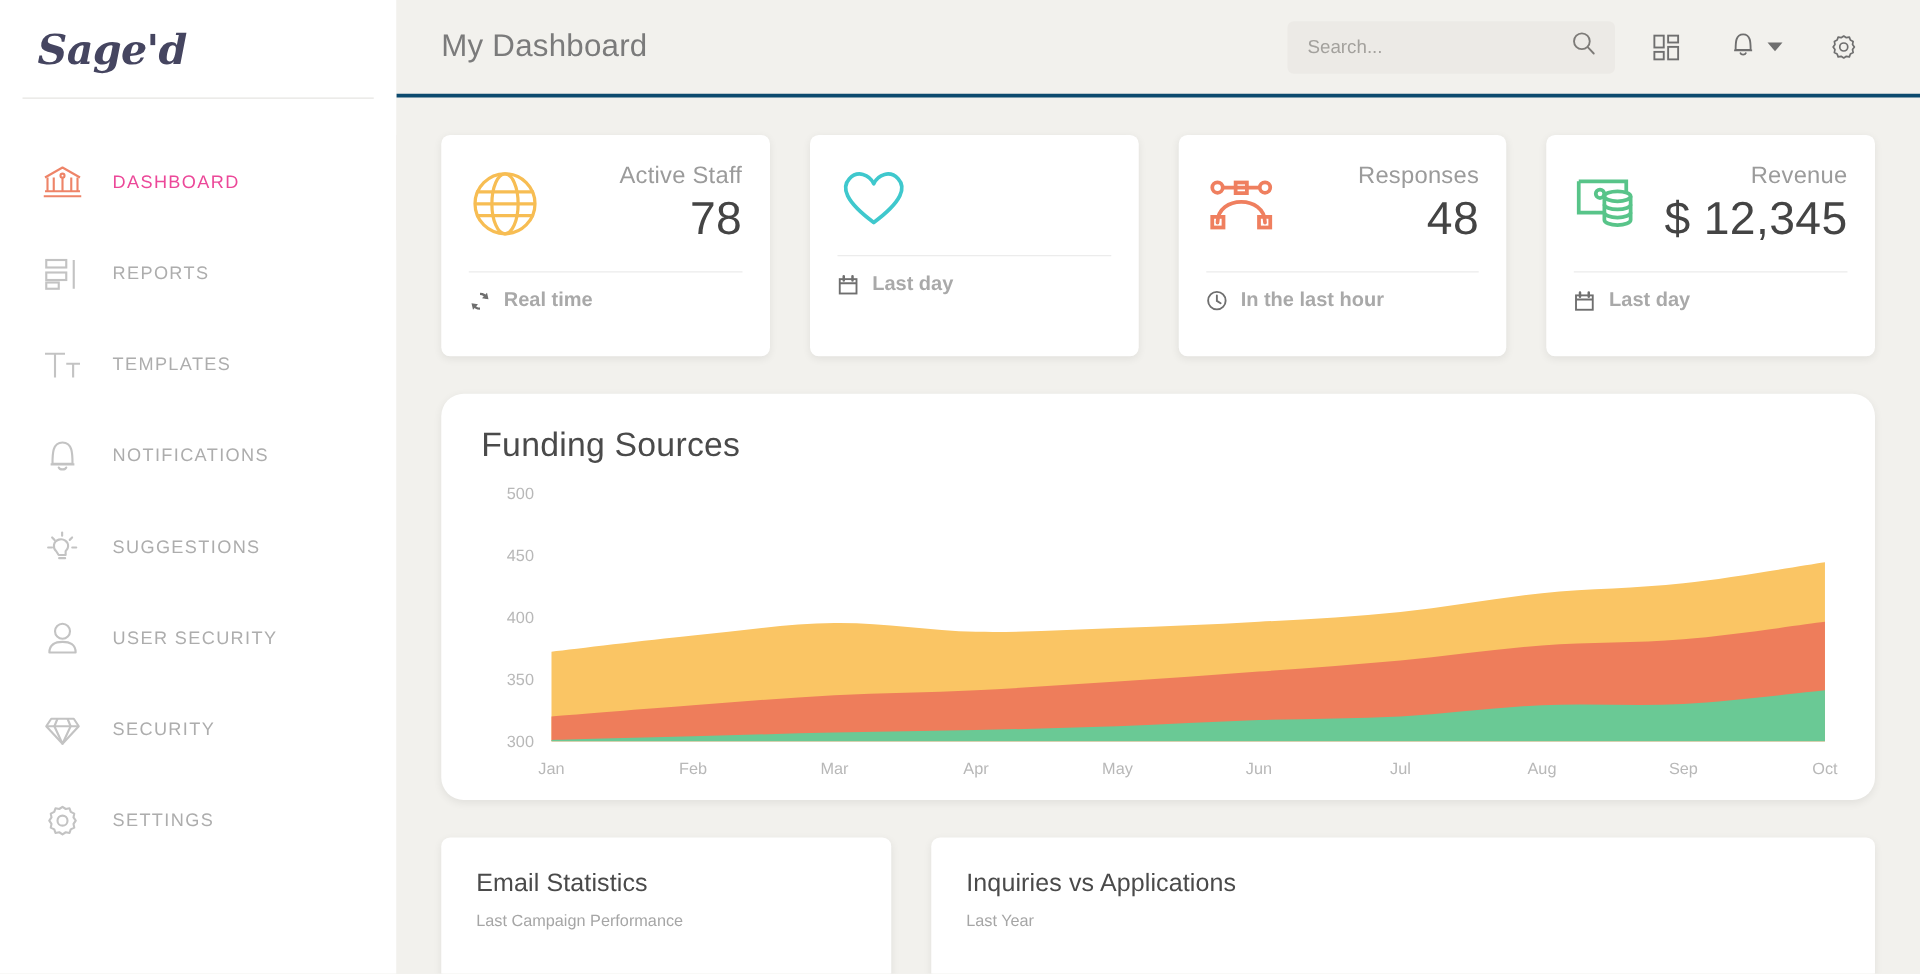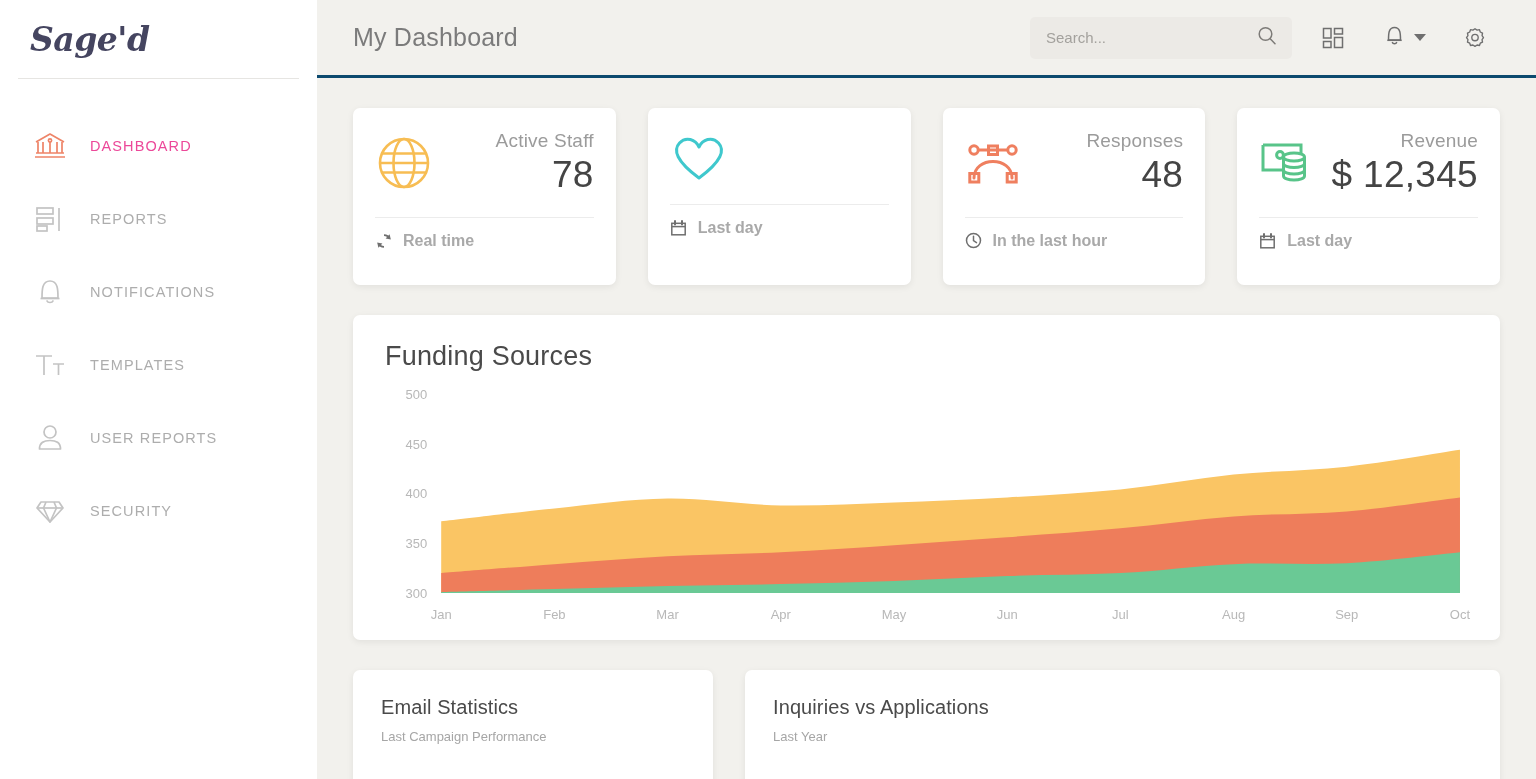--- a/index.html
+++ b/index.html
@@ -143,21 +143,21 @@
     margin-top: 14px;
     font-size: 16px; color: #a9a9a9; font-weight: bold;
   }
   .stat-foot-icon { width: 22px; flex: 0 0 22px; display: flex; align-items: center; }
   .stat-foot-label { margin-left: 6px; }
 
   
   .chart-card {
     margin-top: 30px;
     background: #fff;
-    border-radius: 7px;
+    border-radius: 18px;
     box-shadow: 0 2px 7px rgba(0,0,0,0.07);
     padding: 26px 28px 14px 16px;
     height: 325px;
   }
   .chart-title {
     font-size: 27px; color: #4a4a4a; font-weight: 400;
     padding-left: 16px; letter-spacing: 0.2px;
   }
   .chart-area { margin-top: 14px; height: 245px; position: relative; }
   .chart-svg { display: block; width: 100%; height: 100%; }
@@ -208,61 +208,84 @@
             <rect x="2" y="13" width="16" height="6"></rect>
             <rect x="2" y="21" width="10" height="5"></rect>
             <path d="M24 3 L24 26"></path>
           </svg>
         </span>
         <span class="nav-label">REPORTS</span>
       </div>
 
       <div class="nav-item">
         <span class="nav-icon">
+          <svg width="30" height="26" viewBox="0 0 30 26" fill="none" stroke="#c3c3c3" stroke-width="1.7">
+            <path d="M1 4 L17 4 M9 4 L9 23"></path>
+            <path d="M18 12 L29 12 M23.5 12 L23.5 23"></path>
+          </svg>
+        </span>
+        <span class="nav-label">TEMPLATES</span>
+      </div>
+
+      <div class="nav-item">
+        <span class="nav-icon">
           <svg width="28" height="30" viewBox="0 0 28 30" fill="none" stroke="#c3c3c3" stroke-width="1.7">
             <path d="M6 21 C6 13 6 4 14 4 C22 4 22 13 22 21 Z" stroke-linejoin="round"></path>
             <path d="M4.5 21.5 L23.5 21.5"></path>
             <path d="M11 24 C11.8 26 16.2 26 17 24" stroke-linecap="round"></path>
           </svg>
         </span>
         <span class="nav-label">NOTIFICATIONS</span>
       </div>
 
       <div class="nav-item">
         <span class="nav-icon">
-          <svg width="30" height="26" viewBox="0 0 30 26" fill="none" stroke="#c3c3c3" stroke-width="1.7">
-            <path d="M1 4 L17 4 M9 4 L9 23"></path>
-            <path d="M18 12 L29 12 M23.5 12 L23.5 23"></path>
-          </svg>
-        </span>
-        <span class="nav-label">TEMPLATES</span>
-      </div>
-
+          <svg width="32" height="32" viewBox="0 0 32 32" fill="none" stroke="#c3c3c3" stroke-width="1.7" stroke-linecap="round">
+            <path d="M11 19 C8 16.5 8.5 11 13 9.7 C17 8.6 20.5 11.3 20.5 15 C20.5 17 19.5 18 18.5 19 L18.5 22 L12.9 22 Z" stroke-linejoin="round"></path>
+            <path d="M13.3 24.5 L18.1 24.5"></path>
+            <path d="M15.7 4 L15.7 6.6"></path>
+            <path d="M4.5 16 L7.6 16"></path>
+            <path d="M23.8 16 L27 16"></path>
+            <path d="M7.7 8 L9.6 9.9"></path>
+            <path d="M21.8 9.9 L23.7 8"></path>
+          </svg>
+        </span>
+        <span class="nav-label">SUGGESTIONS</span>
+      </div>
 
       <div class="nav-item">
         <span class="nav-icon">
           <svg width="28" height="30" viewBox="0 0 28 30" fill="none" stroke="#c3c3c3" stroke-width="1.7">
             <circle cx="14" cy="9" r="6"></circle>
             <path d="M3.5 26 C3.5 19.5 8 17.5 14 17.5 C20 17.5 24.5 19.5 24.5 26 Z" stroke-linejoin="round"></path>
           </svg>
         </span>
-        <span class="nav-label">USER REPORTS</span>
+        <span class="nav-label">USER SECURITY</span>
       </div>
 
       <div class="nav-item">
         <span class="nav-icon">
           <svg width="30" height="28" viewBox="0 0 30 28" fill="none" stroke="#c3c3c3" stroke-width="1.7" stroke-linejoin="round">
             <path d="M6 5 L24 5 L28 11 L15 25 L2 11 Z"></path>
             <path d="M2 11 L28 11"></path>
             <path d="M11 5 L8.5 11 L15 25 L21.5 11 L19 5"></path>
           </svg>
         </span>
         <span class="nav-label">SECURITY</span>
       </div>
 
+      <div class="nav-item">
+        <span class="nav-icon">
+          <svg width="30" height="30" viewBox="0 0 30 30" fill="none" stroke="#c3c3c3" stroke-width="1.7" stroke-linejoin="round">
+            <path d="M15 3.5 L17.6 5.2 L20.6 4.6 L21.6 7.5 L24.4 8.9 L23.8 11.9 L25.6 14.5 L23.8 17.1 L24.4 20.1 L21.6 21.5 L20.6 24.4 L17.6 23.8 L15 25.5 L12.4 23.8 L9.4 24.4 L8.4 21.5 L5.6 20.1 L6.2 17.1 L4.4 14.5 L6.2 11.9 L5.6 8.9 L8.4 7.5 L9.4 4.6 L12.4 5.2 Z"></path>
+            <circle cx="15" cy="14.5" r="4"></circle>
+          </svg>
+        </span>
+        <span class="nav-label">SETTINGS</span>
+      </div>
 
     </nav>
   </aside>
 
   <div class="main">
     <div class="active-notch"></div>
 
     <header class="topbar">
       <div class="page-title">My Dashboard</div>
 

